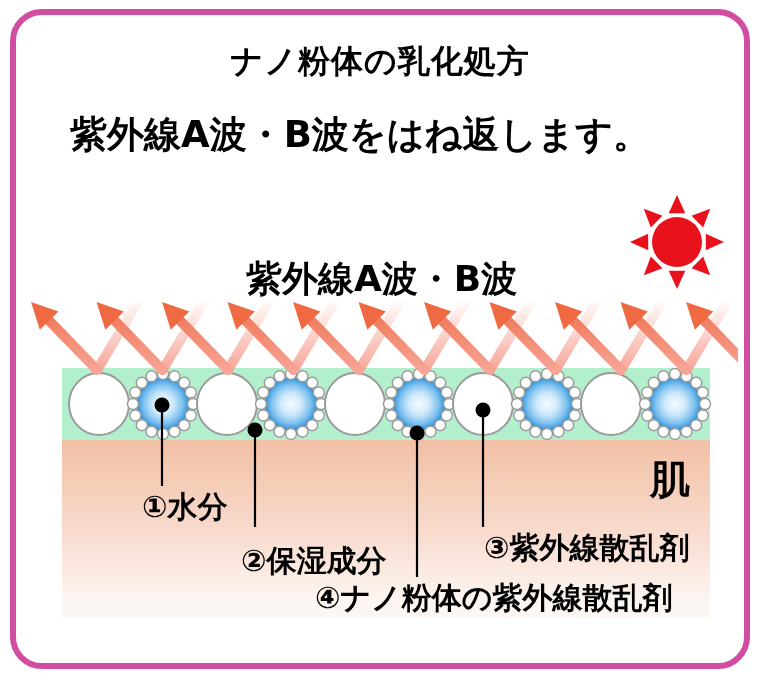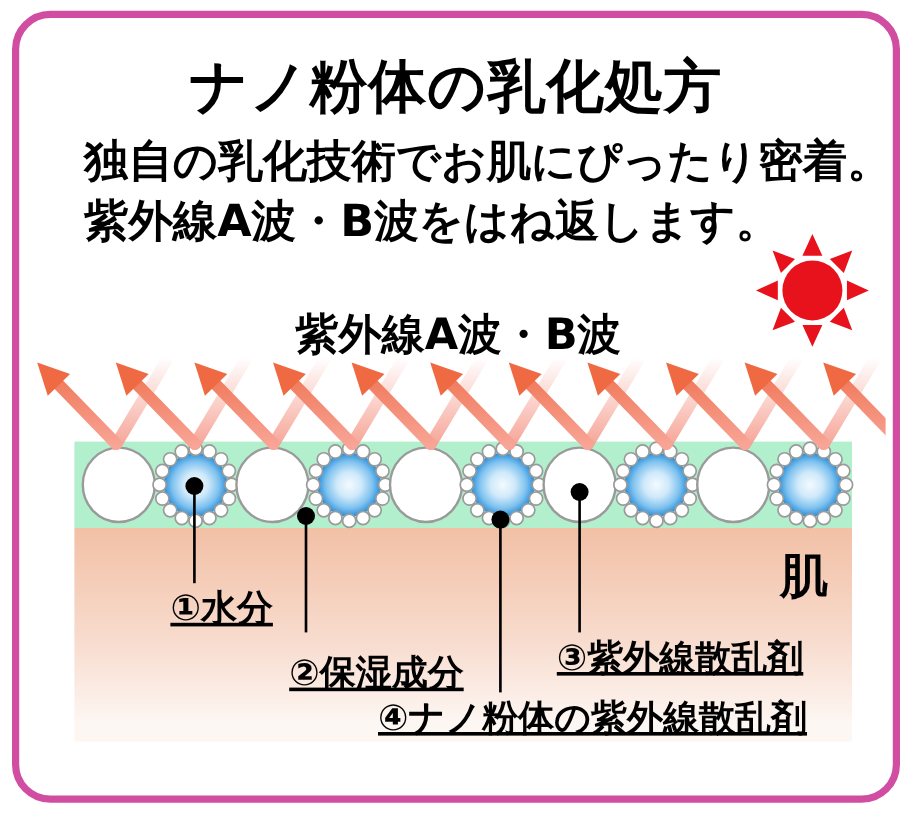--- a/index.html
+++ b/index.html
@@ -7,51 +7,50 @@
     position:relative;width:760px;height:680px;background:#fff;overflow:hidden;
     font-family:"DejaVu Sans","Liberation Sans",sans-serif;color:#000;
   }
   .frame{
     position:absolute;left:10px;top:9px;width:740px;height:660px;
     box-sizing:border-box;border:6px solid #d14da1;border-radius:32px;
     z-index:10;pointer-events:none;background:transparent;
   }
   .title{
     position:absolute;left:0;top:40px;width:760px;text-align:center;
-    font-size:48px;font-weight:bold;letter-spacing:1px;z-index:5;margin:0;
+    font-size:32px;font-weight:bold;letter-spacing:1px;z-index:5;margin:0;
   }
   .desc{position:absolute;left:70px;top:110px;z-index:5;}
   .desc-line{font-size:37px;font-weight:bold;line-height:50px;white-space:nowrap;}
   .uv-label{
     position:absolute;left:246px;top:255px;font-size:36px;font-weight:bold;
     white-space:nowrap;z-index:5;
   }
   .band{position:absolute;left:62px;top:368px;width:648px;height:72px;z-index:1;background:#b2f0cd;}
   .skin{position:absolute;left:62px;top:440px;width:648px;height:178px;z-index:1;}
   .skin-label{
     position:absolute;left:650px;top:452px;font-size:40px;font-weight:bold;z-index:5;
   }
   .overlay{position:absolute;left:0;top:0;width:760px;height:680px;z-index:4;pointer-events:none;}
-  .ann{position:absolute;font-size:30px;font-weight:bold;white-space:nowrap;z-index:5;text-decoration:underline;}
+  .ann{position:absolute;font-size:30px;font-weight:bold;white-space:nowrap;z-index:5;}
   .ann-1{left:142px;top:487px;}
   .ann-2{left:241px;top:541px;}
-  .ann-3{left:464px;top:528px;}
+  .ann-3{left:484px;top:528px;}
   .ann-4{left:315px;top:578px;}
 </style>
 </head>
 <body>
 
 <div class="canvas">
 
   <div class="frame" style="border-color: rgb(209, 77, 161);"></div>
 
   <h1 class="title">ナノ粉体の乳化処方</h1>
 
   <div class="desc">
-    <div class="desc-line">独自の乳化技術でお肌にぴったり密着。</div>
     <div class="desc-line">紫外線A波・B波をはね返します。</div>
   </div>
 
   <div class="uv-label">紫外線A波・B波</div>
 
   <div class="band" style="background: rgb(178, 240, 205);"></div>
   <div class="skin" style="background: linear-gradient(rgb(242, 192, 165) 0%, rgb(248, 221, 208) 55%, rgb(253, 247, 243) 92%);"></div>
   <div class="skin-label">肌</div>
 
   <svg id="overlay" class="overlay" viewBox="0 0 760 680">

